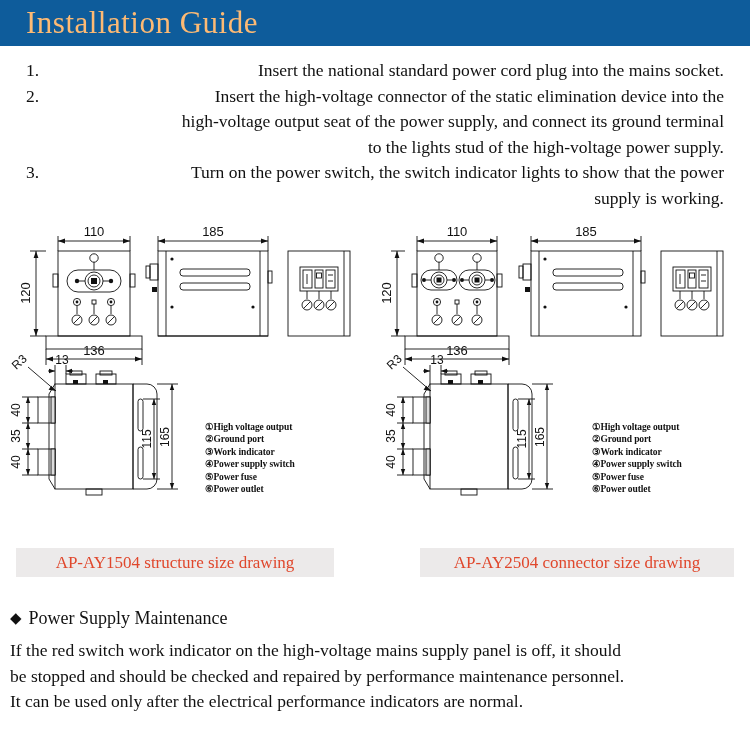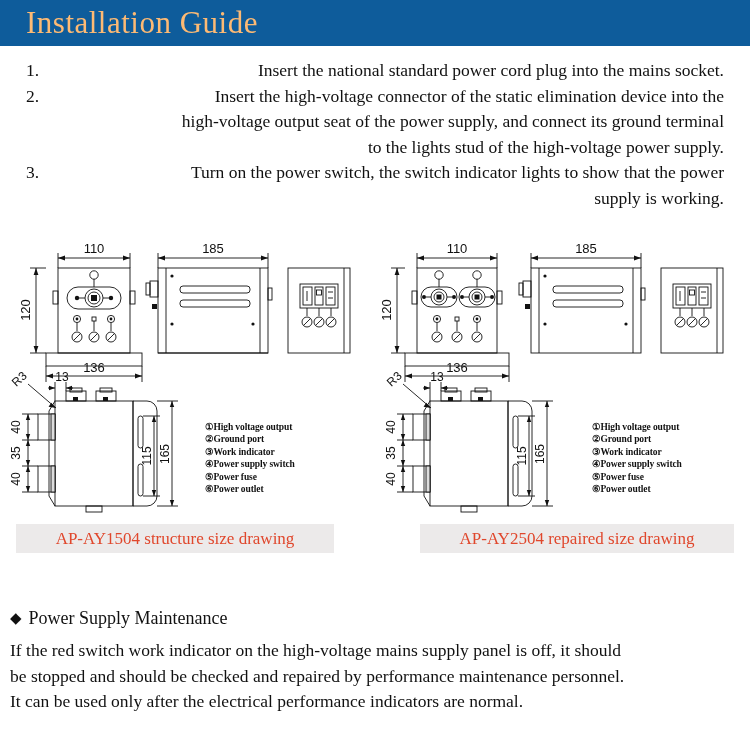--- a/index.html
+++ b/index.html
@@ -36,21 +36,21 @@
     line-height:25.5px;
   }
   .step-num{ width:19px; flex:0 0 19px; }
   .step-text{ flex:1;text-align:right; }
 
   
   .draw-area{
     position:relative;
     width:686px;
     height:300px;
-    margin-top:25px;
+    margin-top:8px;
   }
   .draw-block{ position:absolute; top:0; }
   .draw-block.left{ left:0; }
   .draw-block.right{ left:375px; }
 
   .legend{
     position:absolute;
     font-size:9.5px;
     line-height:12.4px;
     font-family:"Liberation Serif", serif;
@@ -58,21 +58,21 @@
     white-space:nowrap;
     font-weight:bold;
   }
   .legend.left{ left:205px; top:421px; }
   .legend.right{ left:592px; top:421px; }
   .legend div{ letter-spacing:-0.1px; }
 
   
   .caption{
     position:absolute;
-    top:524px;
+    top:548px;
     height:29px;
     line-height:29px;
     background:#eceaea;
     color:#e0472c;
     font-size:17px;
     font-family:"Liberation Serif", serif;
     text-align:center;
     white-space:nowrap;
   }
   .caption.left{ left:16px; width:318px; }
@@ -499,21 +499,21 @@
 <div class="legend right">
   <div><span>①</span><span>High voltage output</span></div>
   <div><span>②</span><span>Ground port</span></div>
   <div><span>③</span><span>Work indicator</span></div>
   <div><span>④</span><span>Power supply switch</span></div>
   <div><span>⑤</span><span>Power fuse</span></div>
   <div><span>⑥</span><span>Power outlet</span></div>
 </div>
 
 <div class="caption left">AP-AY1504 structure size drawing</div>
-<div class="caption right">AP-AY2504 repaired size drawing</div>
+<div class="caption right">AP-AY2504 connector size drawing</div>
 
 <div class="maint">
   <div class="maint-head">
     <span class="diamond">◆</span>
     <span>Power Supply Maintenance</span>
   </div>
   <div class="maint-body">
     <div>If the red switch work indicator on the high-voltage mains supply panel is off, it should</div>
     <div>be stopped and should be checked and repaired by performance maintenance personnel.</div>
     <div>It can be used only after the electrical performance indicators are normal.</div>

